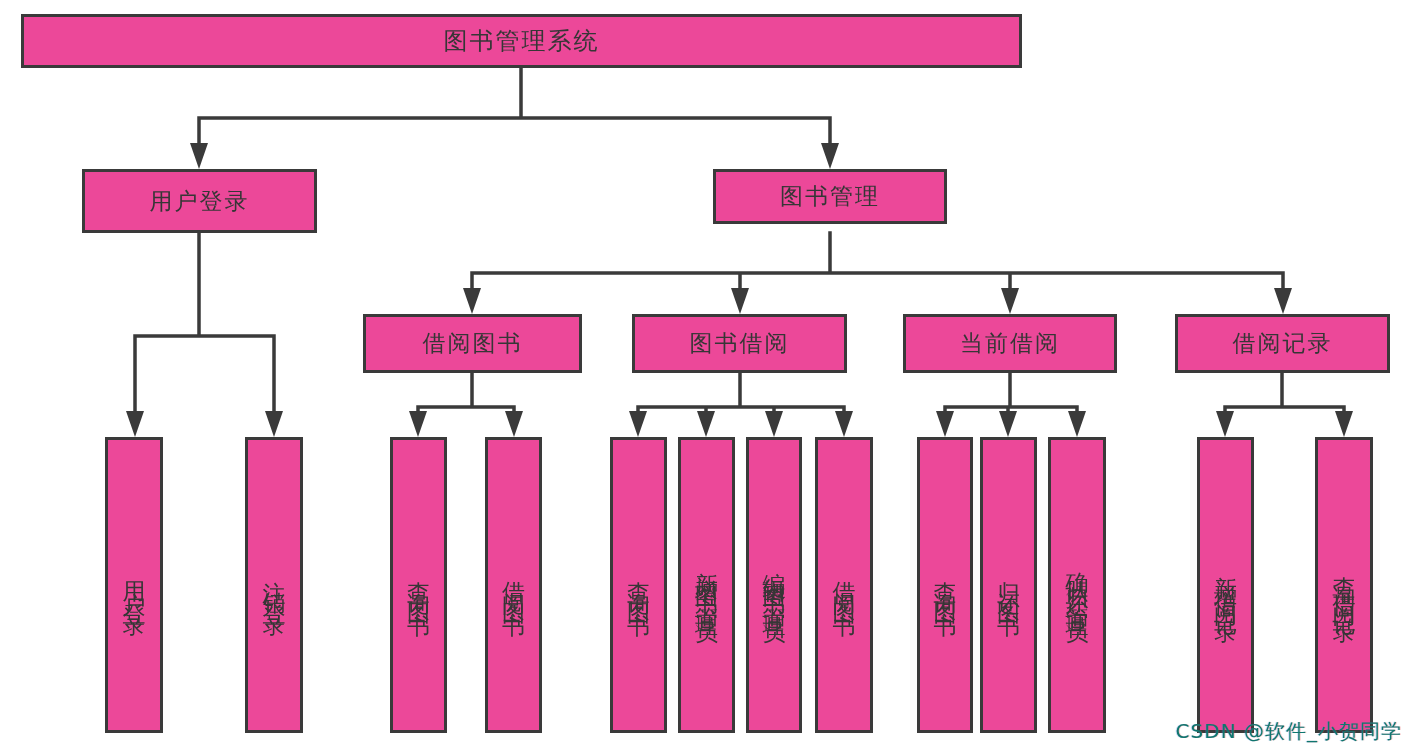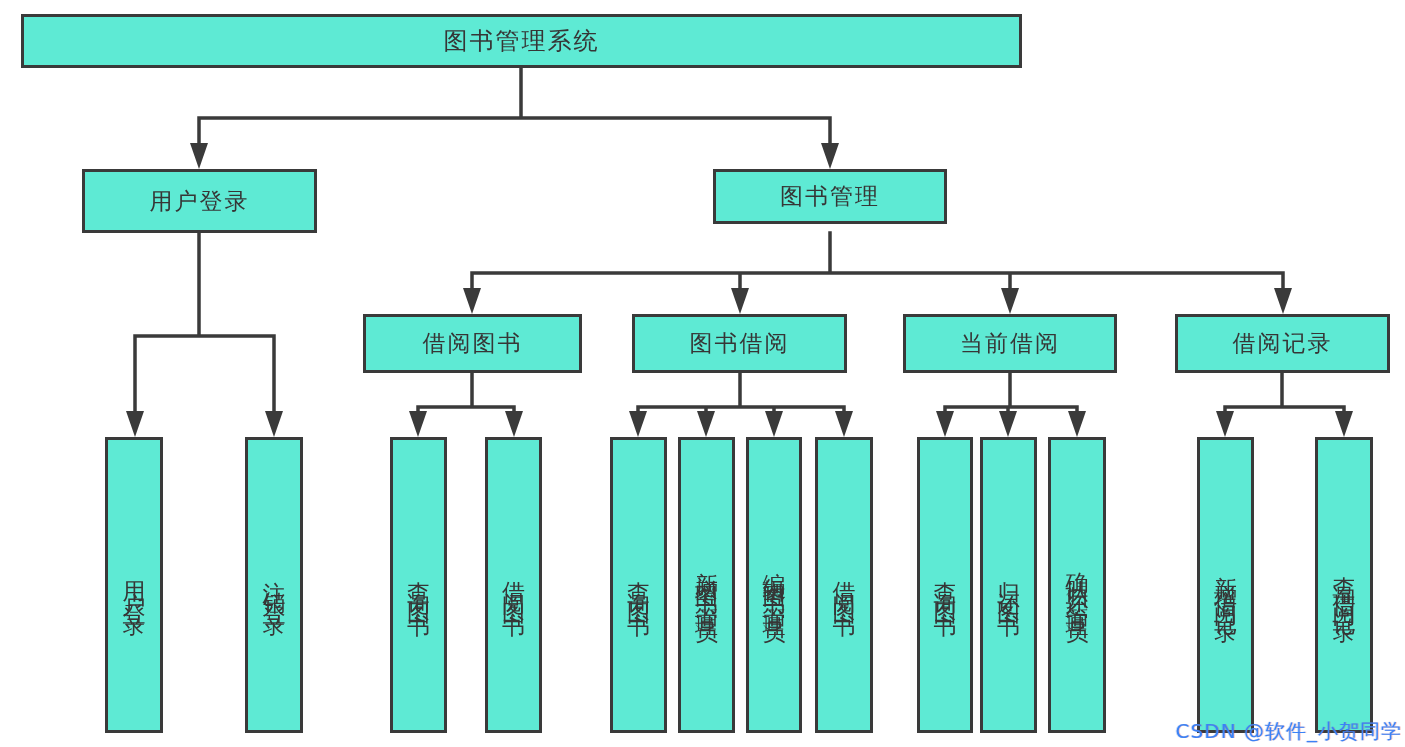--- a/index.html
+++ b/index.html
@@ -4,33 +4,33 @@
 <style>
   html,body{margin:0;padding:0;background:#ffffff;}
   .stage{
     position:relative;width:1405px;height:747px;background:#ffffff;overflow:hidden;
     font-family:"DejaVu Sans","Liberation Sans",sans-serif;color:#363636;
   }
   .wires{position:absolute;left:0;top:0;width:1405px;height:747px;}
   .wires path{fill:none;stroke:#3a3a3a;stroke-width:3.5;stroke-linecap:square;}
   .wires polygon{fill:#3a3a3a;stroke:none;}
   .box{
-    position:absolute;background:#5eead4;border:3px solid #3a3a3a;box-sizing:border-box;
+    position:absolute;background:#ec4899;border:3px solid #3a3a3a;box-sizing:border-box;
     display:flex;align-items:center;justify-content:center;
   }
   .h .lbl{font-size:23px;letter-spacing:2px;white-space:nowrap;}
   .root .lbl{font-size:24px;letter-spacing:2px;}
   .v .lbl{
     writing-mode:vertical-lr;text-orientation:mixed;
     font-size:23px;line-height:1;letter-spacing:7px;
   }
   .v4 .lbl{letter-spacing:11px;}
   .v6 .lbl{letter-spacing:9px;}
   .watermark{
-    position:absolute;right:3px;bottom:2px;font-size:20px;color:#3b82f6;
+    position:absolute;right:3px;bottom:2px;font-size:20px;color:#0f766e;
     letter-spacing:1px;white-space:nowrap;
     text-shadow:1px 0 0 rgba(224,80,80,.30), -1px 0 0 rgba(90,140,230,.30);
   }
 </style>
 </head>
 <body>
 
 <div class="stage">
 
   <svg class="wires" viewBox="0 0 1405 747" xmlns="http://www.w3.org/2000/svg">

